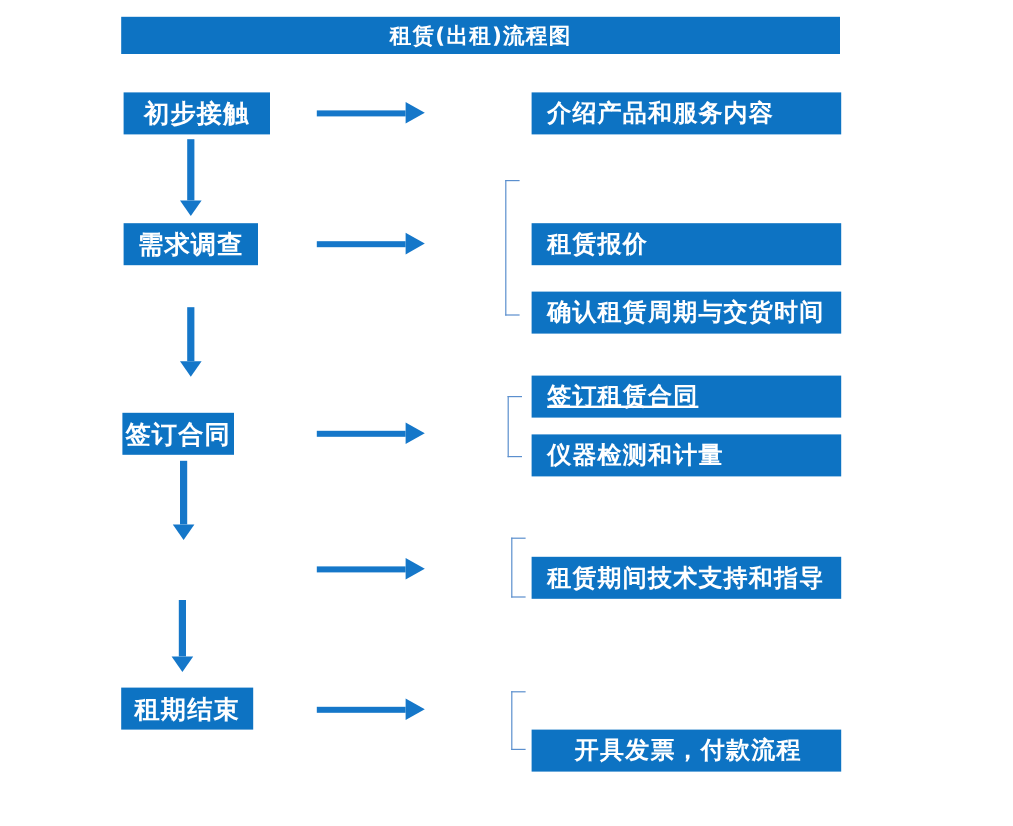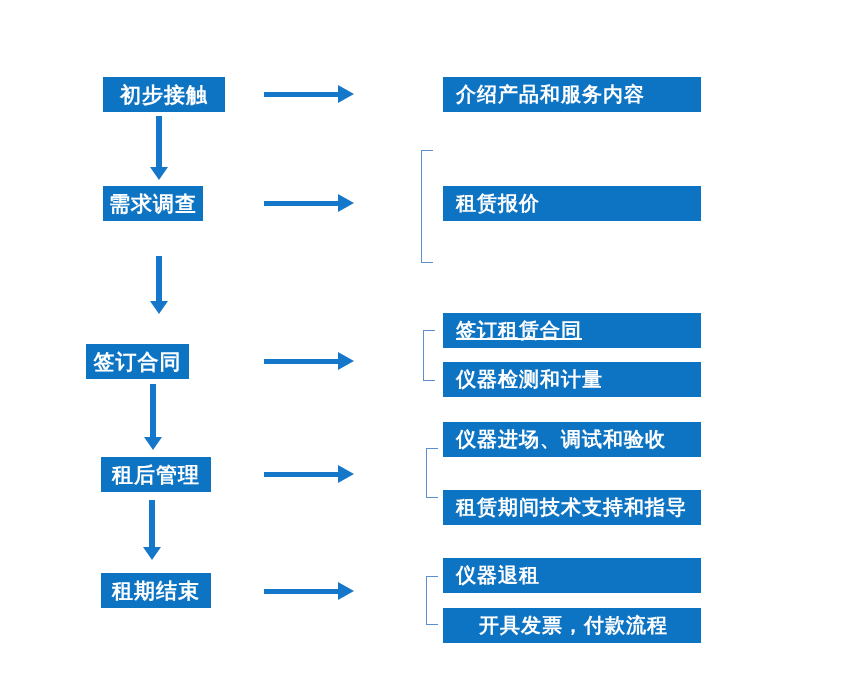--- a/index.html
+++ b/index.html
@@ -68,25 +68,25 @@
     border-left:1.5px solid var(--bracket-blue);
     border-top:1.5px solid var(--bracket-blue);
     border-bottom:1.5px solid var(--bracket-blue);
   }
 </style>
 </head>
 <body>
 
 <div class="canvas">
 
+  <div class="title-bar">租赁(出租)流程图</div>
 
   <div class="step-box" style="left:103px;top:77px;width:122px;">初步接触</div>
-  <div class="step-box" style="left:103px;top:186px;width:100px;">需求调查</div>
-  <div class="step-box" style="left:86px;top:344px;width:103px;">签订合同</div>
-  <div class="step-box" style="left:101px;top:457px;width:110px;">租后管理</div>
+  <div class="step-box" style="left:103px;top:186px;width:112px;">需求调查</div>
+  <div class="step-box" style="left:102px;top:344px;width:93px;">签订合同</div>
   <div class="step-box" style="left:101px;top:573px;width:110px;font-family:Liberation Serif, serif;">租期结束</div>
 
   <div class="v-arrow" style="left:150px;top:116px;height:64px;">
       <div class="shaft"></div>
       <div class="head"></div>
     </div>
   <div class="v-arrow" style="left:150px;top:256px;height:58px;">
       <div class="shaft"></div>
       <div class="head"></div>
     </div>
@@ -120,20 +120,19 @@
       <div class="head"></div>
     </div>
 
   <div class="bracket" style="left:421px;top:150px;height:113px;"></div>
   <div class="bracket" style="left:423px;top:330px;height:51px;"></div>
   <div class="bracket" style="left:426px;top:448px;height:50px;"></div>
   <div class="bracket" style="left:426px;top:576px;height:49px;"></div>
 
   <div class="detail-box" style="top:77px;">介绍产品和服务内容</div>
   <div class="detail-box" style="top:186px;text-align:center;">租赁报价</div>
+  <div class="detail-box" style="top:243px;">确认租赁周期与交货时间</div>
   <div class="detail-box" style="top:313px;text-decoration:underline;">签订租赁合同</div>
   <div class="detail-box" style="top:362px;">仪器检测和计量</div>
-  <div class="detail-box" style="top:422px;">仪器进场、调试和验收</div>
-  <div class="detail-box" style="top:490px;text-align:right;">租赁期间技术支持和指导</div>
-  <div class="detail-box" style="top:558px;">仪器退租</div>
+  <div class="detail-box" style="top:464px;text-align:right;">租赁期间技术支持和指导</div>
   <div class="detail-box" style="top:608px;padding-left:36px;">开具发票，付款流程</div>
 
 </div>
 
 </body></html>

